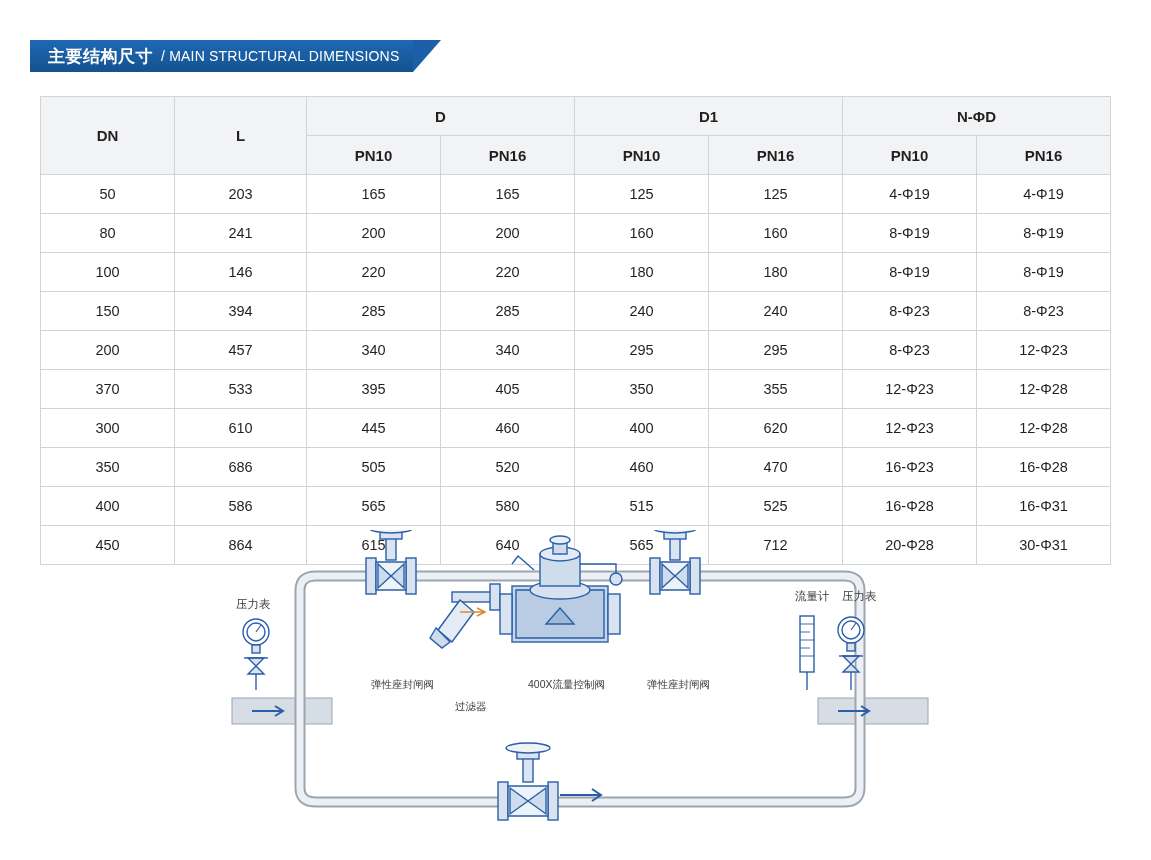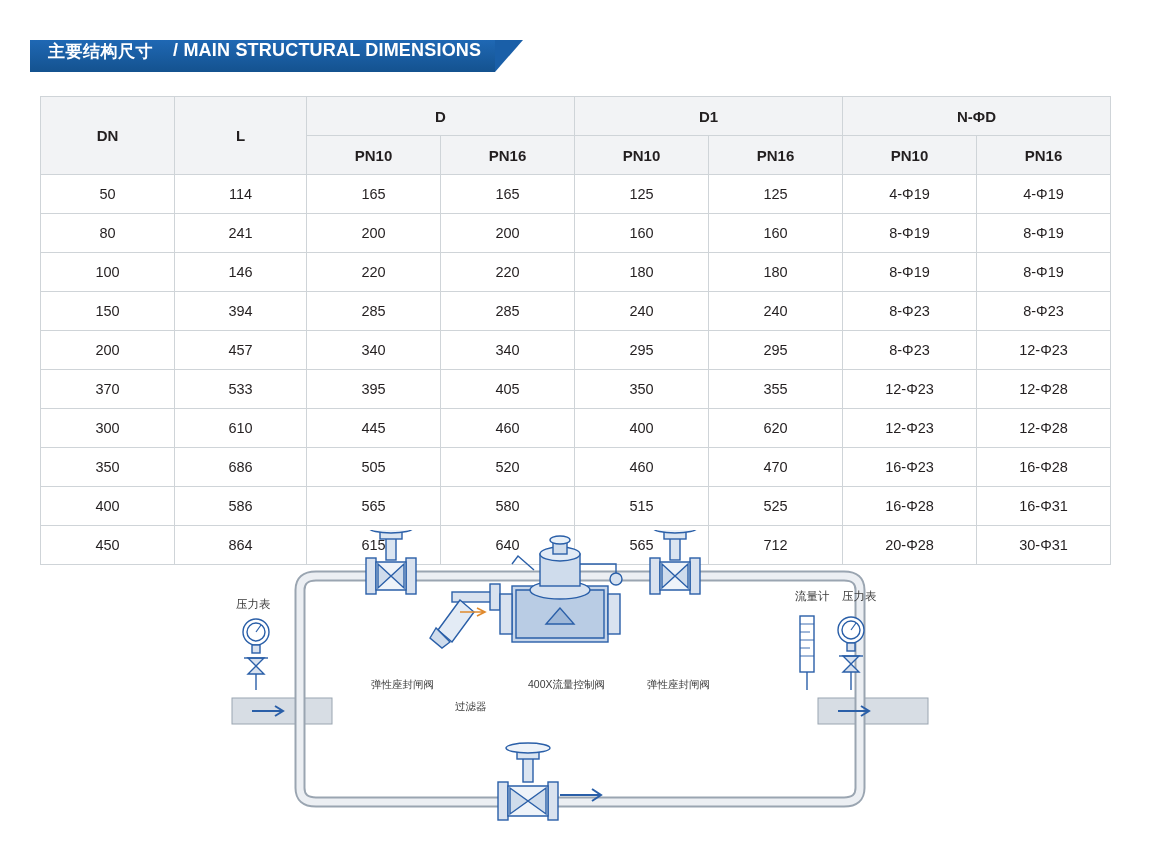--- a/index.html
+++ b/index.html
@@ -26,41 +26,41 @@
     left: 30px;
     top: 40px;
     height: 32px;
     display: flex;
     align-items: stretch;
   }
   .banner-main {
     background: #1a5fa8;
     background: linear-gradient(180deg, #1f68b4 0%, #14528f 100%);
     display: flex;
-    align-items: flex-start;
+    align-items: center;
     padding: 0 14px 0 18px;
     height: 32px;
   }
   .banner-tail {
     width: 0;
     height: 0;
     border-top: 32px solid #1a5fa8;
     border-right: 28px solid transparent;
   }
   .banner-cn {
     color: #ffffff;
     font-size: 17px;
     font-weight: bold;
     letter-spacing: 0.5px;
   }
   .banner-en {
     color: #ffffff;
-    font-size: 18px;
-    font-weight: bold;
-    margin-left: 20px;
+    font-size: 14px;
+    font-weight: normal;
+    margin-left: 8px;
     letter-spacing: 0.2px;
   }
 
   
   .table-wrap {
     position: absolute;
     left: 40px;
     top: 96px;
     width: 1070px;
   }
@@ -145,21 +145,21 @@
           <th>PN16</th>
           <th>PN10</th>
           <th>PN16</th>
           <th>PN10</th>
           <th>PN16</th>
         </tr>
       </thead>
       <tbody>
         <tr>
           <td>50</td>
-          <td>114</td>
+          <td>203</td>
           <td>165</td>
           <td>165</td>
           <td>125</td>
           <td>125</td>
           <td>4-Φ19</td>
           <td>4-Φ19</td>
         </tr>
         <tr>
           <td>80</td>
           <td>241</td>

